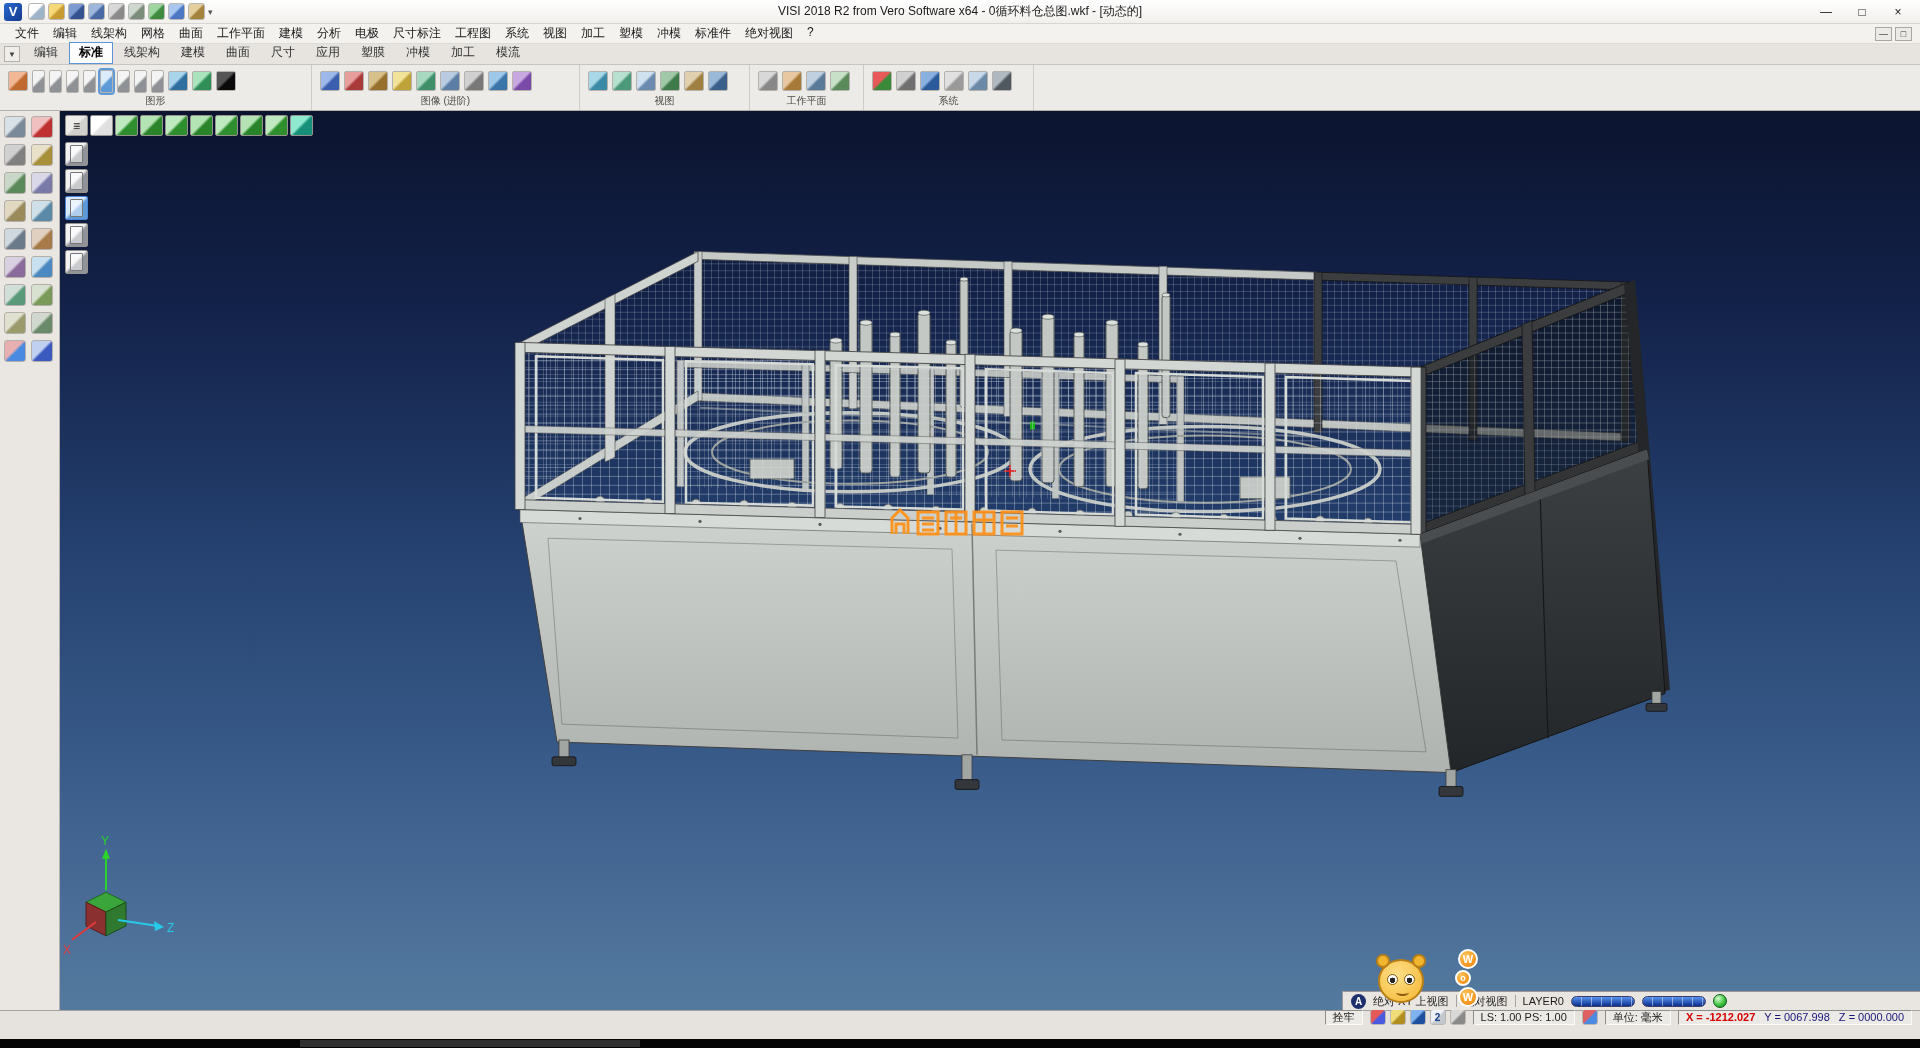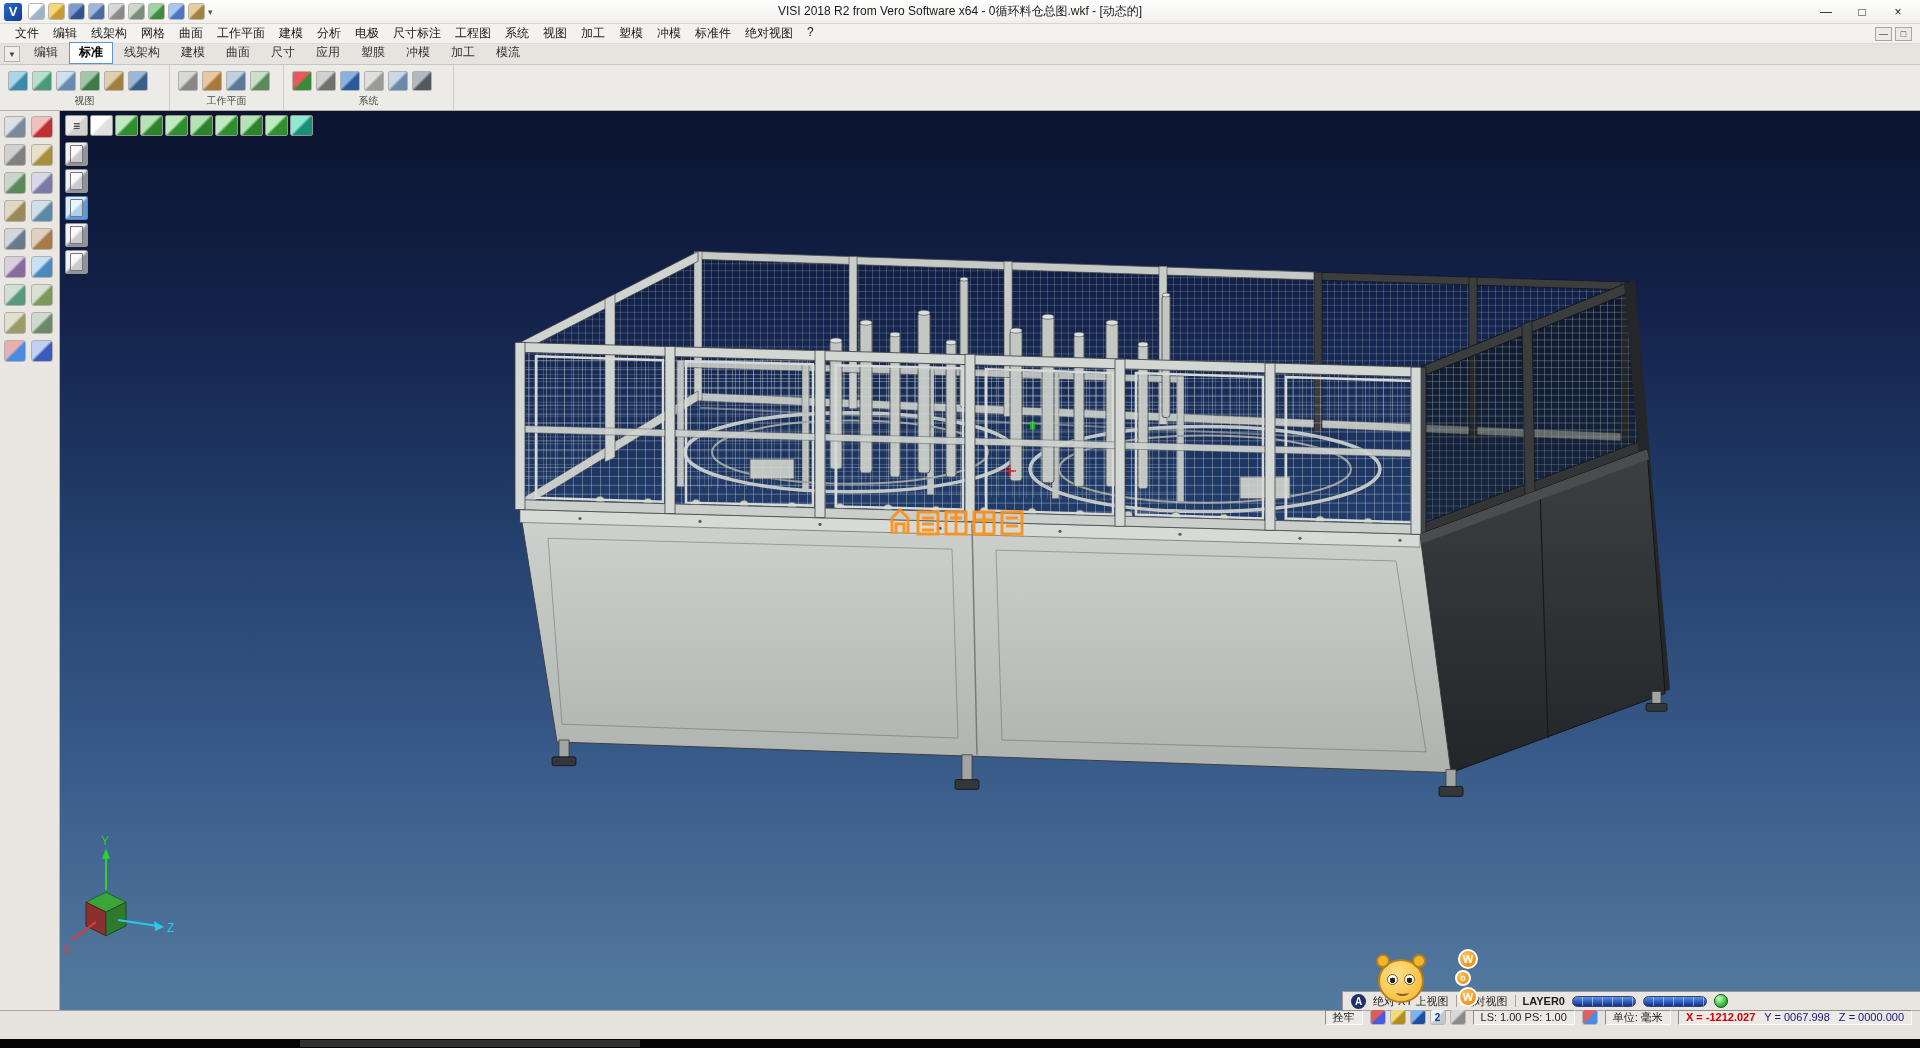--- a/index.html
+++ b/index.html
@@ -52,21 +52,21 @@
 .vp-side-toolbar{position:absolute;top:31px;left:5px;display:flex;flex-direction:column;gap:3px;z-index:3;}
 .vp-side-btn{width:23px;height:24px;background:#e7e4e0;border:1px solid #96938e;border-radius:2px;display:flex;align-items:center;justify-content:center;}
 .vp-side-btn.active{background:#cfe3fa;border-color:#4a86d8;}
 
 .watermark{position:absolute;left:824px;top:393px;opacity:.92;z-index:2;}
 
 .view-status{position:absolute;right:0;bottom:0;height:19px;width:578px;background:#e9e6e2;border-top:1px solid #9c9994;border-left:1px solid #9c9994;display:flex;align-items:center;gap:7px;padding:0 8px;font-size:11px;color:#1c1c1c;z-index:4;}
 .badge-a{width:15px;height:15px;border-radius:50%;background:#1e2f6e;color:#fff;font-size:10px;font-weight:bold;display:flex;align-items:center;justify-content:center;flex:none;}
 .vs-sep{width:1px;height:12px;background:#a8a5a0;flex:none;}
 .vs-text{white-space:nowrap;}
-.vs-layer{font-weight:bold;}
+.vs-layer{font-weight:normal;}
 .meter{width:64px;height:11px;border-radius:6px;border:1px solid #3c3c68;flex:none;
  background:repeating-linear-gradient(90deg,transparent 0 9px,rgba(255,255,255,.45) 9px 10px),linear-gradient(180deg,#5b92f2,#0a2f8a);}
 .sphere{width:14px;height:14px;border-radius:50%;flex:none;background:radial-gradient(circle at 35% 30%,#d9ffd2,#3fc43f 55%,#0e7a1e);border:1px solid #0a5a14;}
 
 
 .mascot{position:absolute;right:438px;bottom:-3px;width:112px;height:66px;z-index:6;}
 .m-head{position:absolute;left:8px;top:12px;width:46px;height:44px;background:radial-gradient(circle at 40% 35%,#ffe08a,#f2b52e);border:2px solid #b97f17;border-radius:50%;}
 .m-ear{position:absolute;width:14px;height:14px;background:#f2b52e;border:2px solid #b97f17;border-radius:50%;top:-7px;}
 .m-ear.l{left:-4px;}.m-ear.r{right:-4px;}
 .m-eye{position:absolute;width:11px;height:11px;border-radius:50%;top:13px;background:radial-gradient(circle at 50% 58%,#222 0 2.6px,#fff 2.8px);border:1px solid #7a5a10;}
@@ -158,20 +158,51 @@
         <div class="tab"><span>尺寸</span></div>
         <div class="tab"><span>应用</span></div>
         <div class="tab"><span>塑膜</span></div>
         <div class="tab"><span>冲模</span></div>
         <div class="tab"><span>加工</span></div>
         <div class="tab"><span>模流</span></div>
       </div>
   </div>
 
   <div class="ribbon">
+    <div class="rgroup g-graph">
+      <div class="ricons">
+          <div class="ricon" style="background: linear-gradient(135deg, rgb(242, 184, 150) 0%, rgb(242, 184, 150) 45%, rgb(192, 106, 48) 55%, rgb(192, 106, 48) 100%);"></div>
+          <div class="ricon tall" style="background: linear-gradient(135deg, rgb(244, 244, 244) 0%, rgb(244, 244, 244) 45%, rgb(142, 146, 150) 55%, rgb(142, 146, 150) 100%);"></div>
+          <div class="ricon tall" style="background: linear-gradient(135deg, rgb(244, 244, 244) 0%, rgb(244, 244, 244) 45%, rgb(142, 146, 150) 55%, rgb(142, 146, 150) 100%);"></div>
+          <div class="ricon tall" style="background: linear-gradient(135deg, rgb(244, 244, 244) 0%, rgb(244, 244, 244) 45%, rgb(142, 146, 150) 55%, rgb(142, 146, 150) 100%);"></div>
+          <div class="ricon tall" style="background: linear-gradient(135deg, rgb(244, 244, 244) 0%, rgb(244, 244, 244) 45%, rgb(142, 146, 150) 55%, rgb(142, 146, 150) 100%);"></div>
+          <div class="ricon tall active" style="background: linear-gradient(135deg, rgb(220, 236, 251) 0%, rgb(220, 236, 251) 45%, rgb(94, 154, 216) 55%, rgb(94, 154, 216) 100%);"></div>
+          <div class="ricon tall" style="background: linear-gradient(135deg, rgb(244, 244, 244) 0%, rgb(244, 244, 244) 45%, rgb(142, 146, 150) 55%, rgb(142, 146, 150) 100%);"></div>
+          <div class="ricon tall" style="background: linear-gradient(135deg, rgb(244, 244, 244) 0%, rgb(244, 244, 244) 45%, rgb(142, 146, 150) 55%, rgb(142, 146, 150) 100%);"></div>
+          <div class="ricon tall" style="background: linear-gradient(135deg, rgb(244, 244, 244) 0%, rgb(244, 244, 244) 45%, rgb(142, 146, 150) 55%, rgb(142, 146, 150) 100%);"></div>
+          <div class="ricon" style="background: linear-gradient(135deg, rgb(169, 212, 236) 0%, rgb(169, 212, 236) 45%, rgb(47, 111, 159) 55%, rgb(47, 111, 159) 100%);"></div>
+          <div class="ricon" style="background: linear-gradient(135deg, rgb(169, 228, 188) 0%, rgb(169, 228, 188) 45%, rgb(47, 143, 87) 55%, rgb(47, 143, 87) 100%);"></div>
+          <div class="ricon" style="background: linear-gradient(135deg, rgb(85, 85, 85) 0%, rgb(85, 85, 85) 45%, rgb(10, 10, 10) 55%, rgb(10, 10, 10) 100%);"></div>
+        </div>
+      <div class="rlabel">图形</div>
+    </div>
+    <div class="rgroup g-img">
+      <div class="ricons">
+          <div class="ricon" style="background: linear-gradient(135deg, rgb(157, 184, 232) 0%, rgb(157, 184, 232) 45%, rgb(58, 95, 174) 55%, rgb(58, 95, 174) 100%);"></div>
+          <div class="ricon" style="background: linear-gradient(135deg, rgb(232, 157, 157) 0%, rgb(232, 157, 157) 45%, rgb(168, 58, 58) 55%, rgb(168, 58, 58) 100%);"></div>
+          <div class="ricon" style="background: linear-gradient(135deg, rgb(216, 192, 138) 0%, rgb(216, 192, 138) 45%, rgb(150, 112, 44) 55%, rgb(150, 112, 44) 100%);"></div>
+          <div class="ricon" style="background: linear-gradient(135deg, rgb(242, 227, 154) 0%, rgb(242, 227, 154) 45%, rgb(192, 162, 58) 55%, rgb(192, 162, 58) 100%);"></div>
+          <div class="ricon" style="background: linear-gradient(135deg, rgb(168, 216, 192) 0%, rgb(168, 216, 192) 45%, rgb(63, 143, 104) 55%, rgb(63, 143, 104) 100%);"></div>
+          <div class="ricon" style="background: linear-gradient(135deg, rgb(184, 203, 224) 0%, rgb(184, 203, 224) 45%, rgb(92, 126, 166) 55%, rgb(92, 126, 166) 100%);"></div>
+          <div class="ricon" style="background: linear-gradient(135deg, rgb(208, 208, 208) 0%, rgb(208, 208, 208) 45%, rgb(120, 120, 120) 55%, rgb(120, 120, 120) 100%);"></div>
+          <div class="ricon" style="background: linear-gradient(135deg, rgb(159, 200, 232) 0%, rgb(159, 200, 232) 45%, rgb(58, 116, 168) 55%, rgb(58, 116, 168) 100%);"></div>
+          <div class="ricon" style="background: linear-gradient(135deg, rgb(200, 168, 224) 0%, rgb(200, 168, 224) 45%, rgb(122, 74, 168) 55%, rgb(122, 74, 168) 100%);"></div>
+        </div>
+      <div class="rlabel">图像 (进阶)</div>
+    </div>
     <div class="rgroup g-view">
       <div class="ricons">
           <div class="ricon" style="background: linear-gradient(135deg, rgb(168, 216, 232) 0%, rgb(168, 216, 232) 45%, rgb(58, 138, 168) 55%, rgb(58, 138, 168) 100%);"></div>
           <div class="ricon" style="background: linear-gradient(135deg, rgb(184, 224, 208) 0%, rgb(184, 224, 208) 45%, rgb(74, 154, 122) 55%, rgb(74, 154, 122) 100%);"></div>
           <div class="ricon" style="background: linear-gradient(135deg, rgb(207, 224, 239) 0%, rgb(207, 224, 239) 45%, rgb(106, 138, 176) 55%, rgb(106, 138, 176) 100%);"></div>
           <div class="ricon" style="background: linear-gradient(135deg, rgb(160, 200, 168) 0%, rgb(160, 200, 168) 45%, rgb(63, 122, 74) 55%, rgb(63, 122, 74) 100%);"></div>
           <div class="ricon" style="background: linear-gradient(135deg, rgb(224, 208, 176) 0%, rgb(224, 208, 176) 45%, rgb(160, 128, 64) 55%, rgb(160, 128, 64) 100%);"></div>
           <div class="ricon" style="background: linear-gradient(135deg, rgb(154, 184, 216) 0%, rgb(154, 184, 216) 45%, rgb(58, 95, 138) 55%, rgb(58, 95, 138) 100%);"></div>
         </div>
       <div class="rlabel">视图</div>

